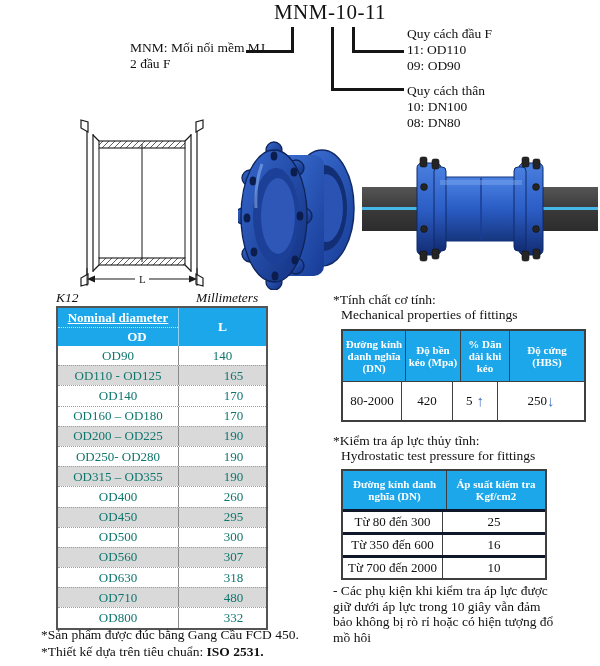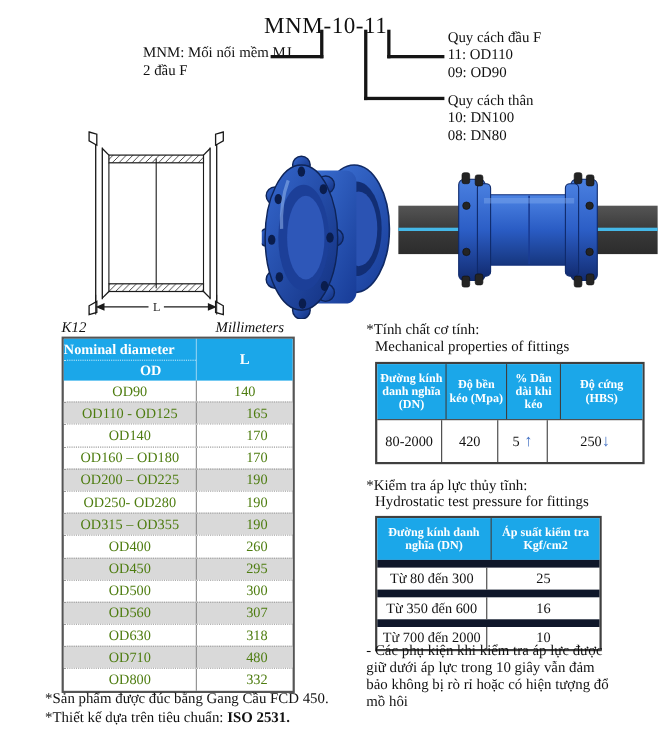--- a/index.html
+++ b/index.html
@@ -1,35 +1,35 @@
 <!DOCTYPE html>
 <html><head>
 <meta charset="utf-8">
 <style>
   html,body{margin:0;padding:0;background:#fff;}
   #page{position:relative;width:600px;height:666px;background:#fff;overflow:hidden;
         font-family:"Liberation Serif",serif;color:#111;}
   .abs{position:absolute;}
   .cline{position:absolute;background:#151515;}
   
-  .doc-title{position:absolute;left:240px;top:0;width:180px;text-align:left;
-             font-size:21px;letter-spacing:.5px;margin-top:11px;}
+  .doc-title{position:absolute;left:240px;top:0;width:180px;text-align:center;
+             font-size:21px;letter-spacing:.5px;}
   .lbl{position:absolute;font-size:13.5px;line-height:16px;}
   .lbl .t{display:block;}
   
   .ital{font-style:italic;font-size:13.5px;}
   
   .dim-table{position:absolute;left:56px;top:306px;width:208px;border:2px solid #555;
              background:#fff;font-size:13px;}
   .dt-header{display:flex;background:#1BA7E9;color:#fff;font-weight:bold;}
   .dt-h-col1{width:120px;border-right:1px solid #8fd2f2;}
-  .dt-h-col1 .h1{height:19px;line-height:19px;border-bottom:1px dotted #bfe9fb;}
+  .dt-h-col1 .h1{height:19px;line-height:19px;text-align:center;border-bottom:1px dotted #bfe9fb;text-decoration:underline;}
   .dt-h-col1 .h2{height:18px;line-height:18px;text-align:center;margin-left:38px;}
   .dt-h-col2{flex:1;display:flex;align-items:center;justify-content:center;font-size:13.5px;}
-  .dt-row{display:flex;height:19.2px;color:#4d7c0f;}
+  .dt-row{display:flex;height:19.2px;color:#0f766e;}
   .dt-row.shaded{background:#D9D9D9;}
   .dt-row + .dt-row{border-top:1px dotted #9a9a9a;gap:22px;}
   .dt-c1{width:120px;border-right:1px solid #8a8a8a;display:flex;align-items:center;justify-content:center;}
   .dt-c2{flex:1;display:flex;align-items:center;justify-content:center;}
   
   .sec-title{position:absolute;font-size:13.5px;line-height:15px;color:#111;}
   
   .mech-table{position:absolute;left:341px;top:329px;width:241px;border:2px solid #3f3f3f;
               font-size:13px;background:#fff;}
   .mt-head{display:flex;background:#1BA7E9;color:#fff;font-weight:bold;font-size:11px;line-height:12px;}
@@ -41,21 +41,21 @@
               border-right:1px solid #3f3f3f;}
   .mt-row .dc:last-child{border-right:none;}
   .w1{width:58px;} .w2{width:50px;} .w3{width:44px;} .w4{flex:1;}
   .arrow{color:#4472C4;font-size:15px;line-height:1;}
   
   .hyd-table{position:absolute;left:341px;top:469px;width:202px;border:2px solid #3f3f3f;
              font-size:13px;background:#fff;}
   .ht-head{display:flex;background:#1BA7E9;color:#fff;font-weight:bold;font-size:11px;line-height:12px;}
   .ht-head .hc{padding:3px 2px;min-height:32px;display:flex;align-items:center;justify-content:center;
                text-align:center;}
-  .ht-row{display:flex;border-top:7px solid #0f172a;}
+  .ht-row{display:flex;border-top:3px solid #0f172a;}
   .ht-row .dc{height:20px;display:flex;align-items:center;justify-content:center;}
   .hw1{width:99px;border-right:1px solid #3f3f3f;}
   .hw2{flex:1;}
   
   .note{position:absolute;font-size:13.5px;line-height:15.5px;color:#111;}
 </style>
 </head>
 <body>
 
 <div id="page">

